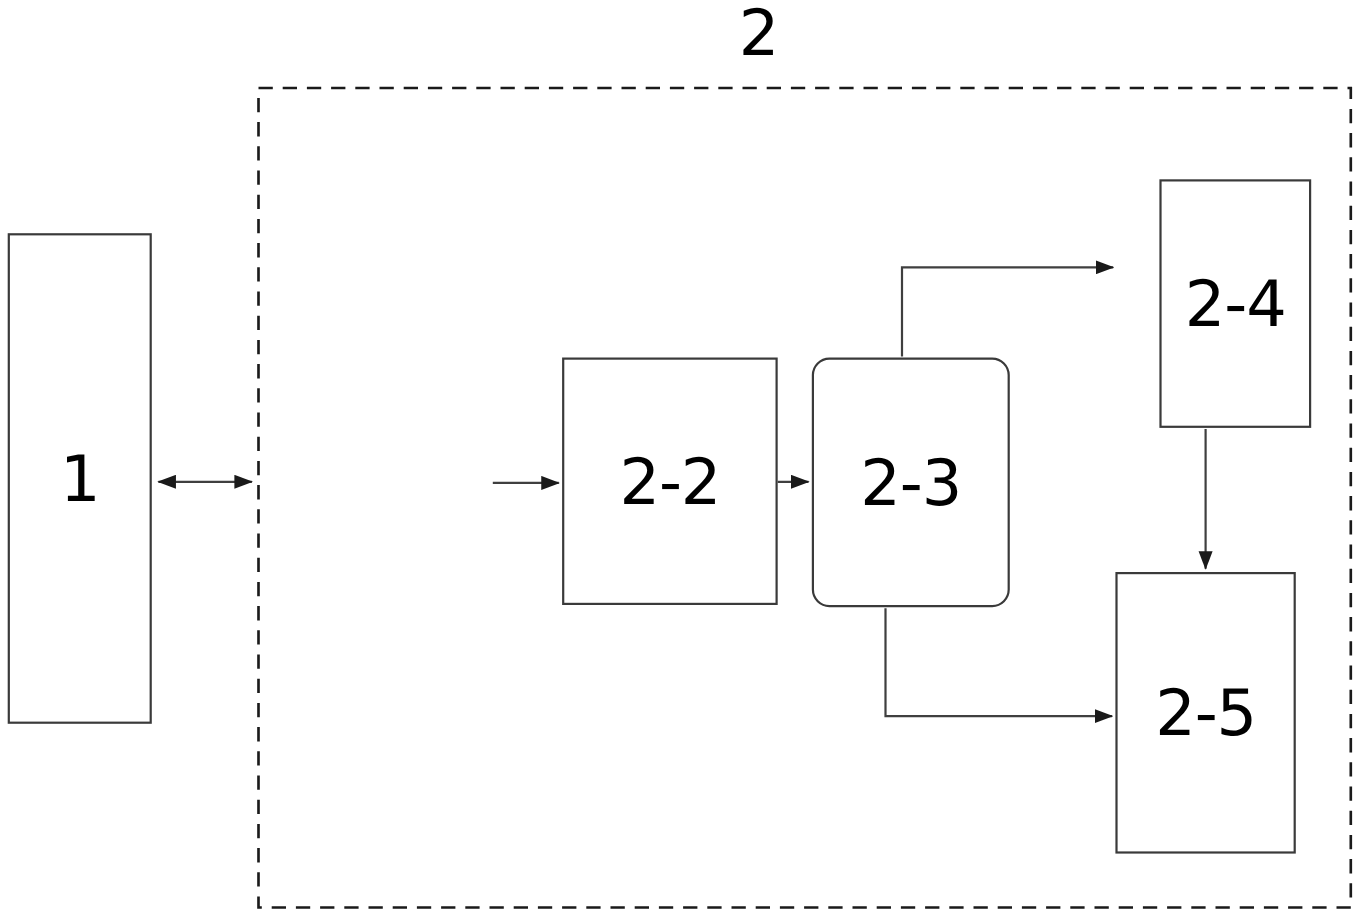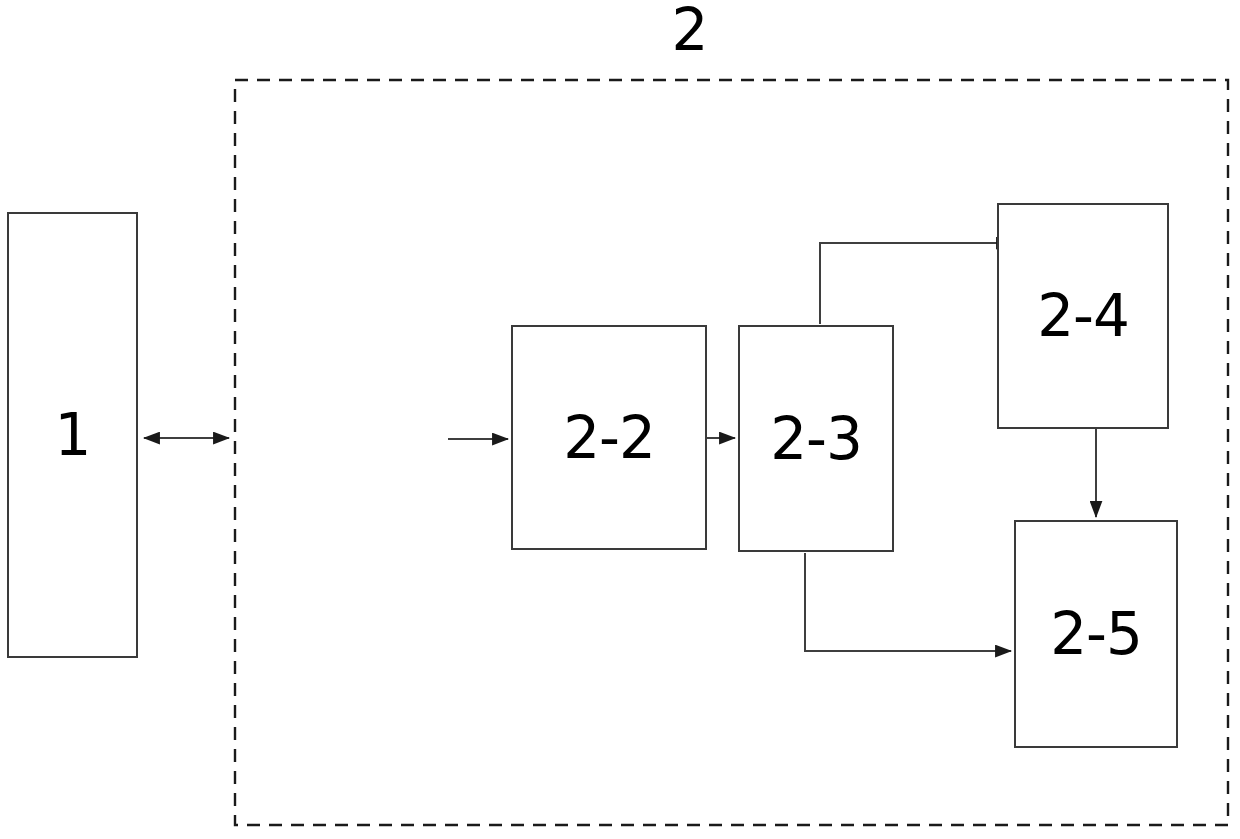--- a/index.html
+++ b/index.html
@@ -31,23 +31,23 @@
     align-items: center;
     justify-content: center;
     color: #000000;
     font-size: 58px;
     line-height: 1;
     letter-spacing: -1px;
   }
   .node-1  { left: 7px;    top: 212px; width: 131px; height: 446px; }
   .node-21 { left: 283px;  top: 324px; width: 164px; height: 228px; }
   .node-22 { left: 511px;  top: 325px; width: 196px; height: 225px; }
-  .node-23 { left: 738px;  top: 325px; width: 156px; height: 227px; }
-  .node-24 { left: 997px; top: 163px; width: 172px; height: 226px; margin-top: 40px; }
-  .node-25 { left: 1014px; top: 520px; width: 164px; height: 228px; align-items: center; }
+  .node-23 { left: 738px;  top: 325px; width: 180px; height: 227px; border-radius: 16px; }
+  .node-24 { left: 1054px; top: 163px; width: 138px; height: 226px; }
+  .node-25 { left: 1014px; top: 520px; width: 164px; height: 256px; align-items: center; }
   .outer-label {
     position: absolute;
     left: 640px;
     top: 0px;
     width: 100px;
     text-align: center;
     font-size: 58px;
     color: #000000;
     line-height: 1.05;
   }

